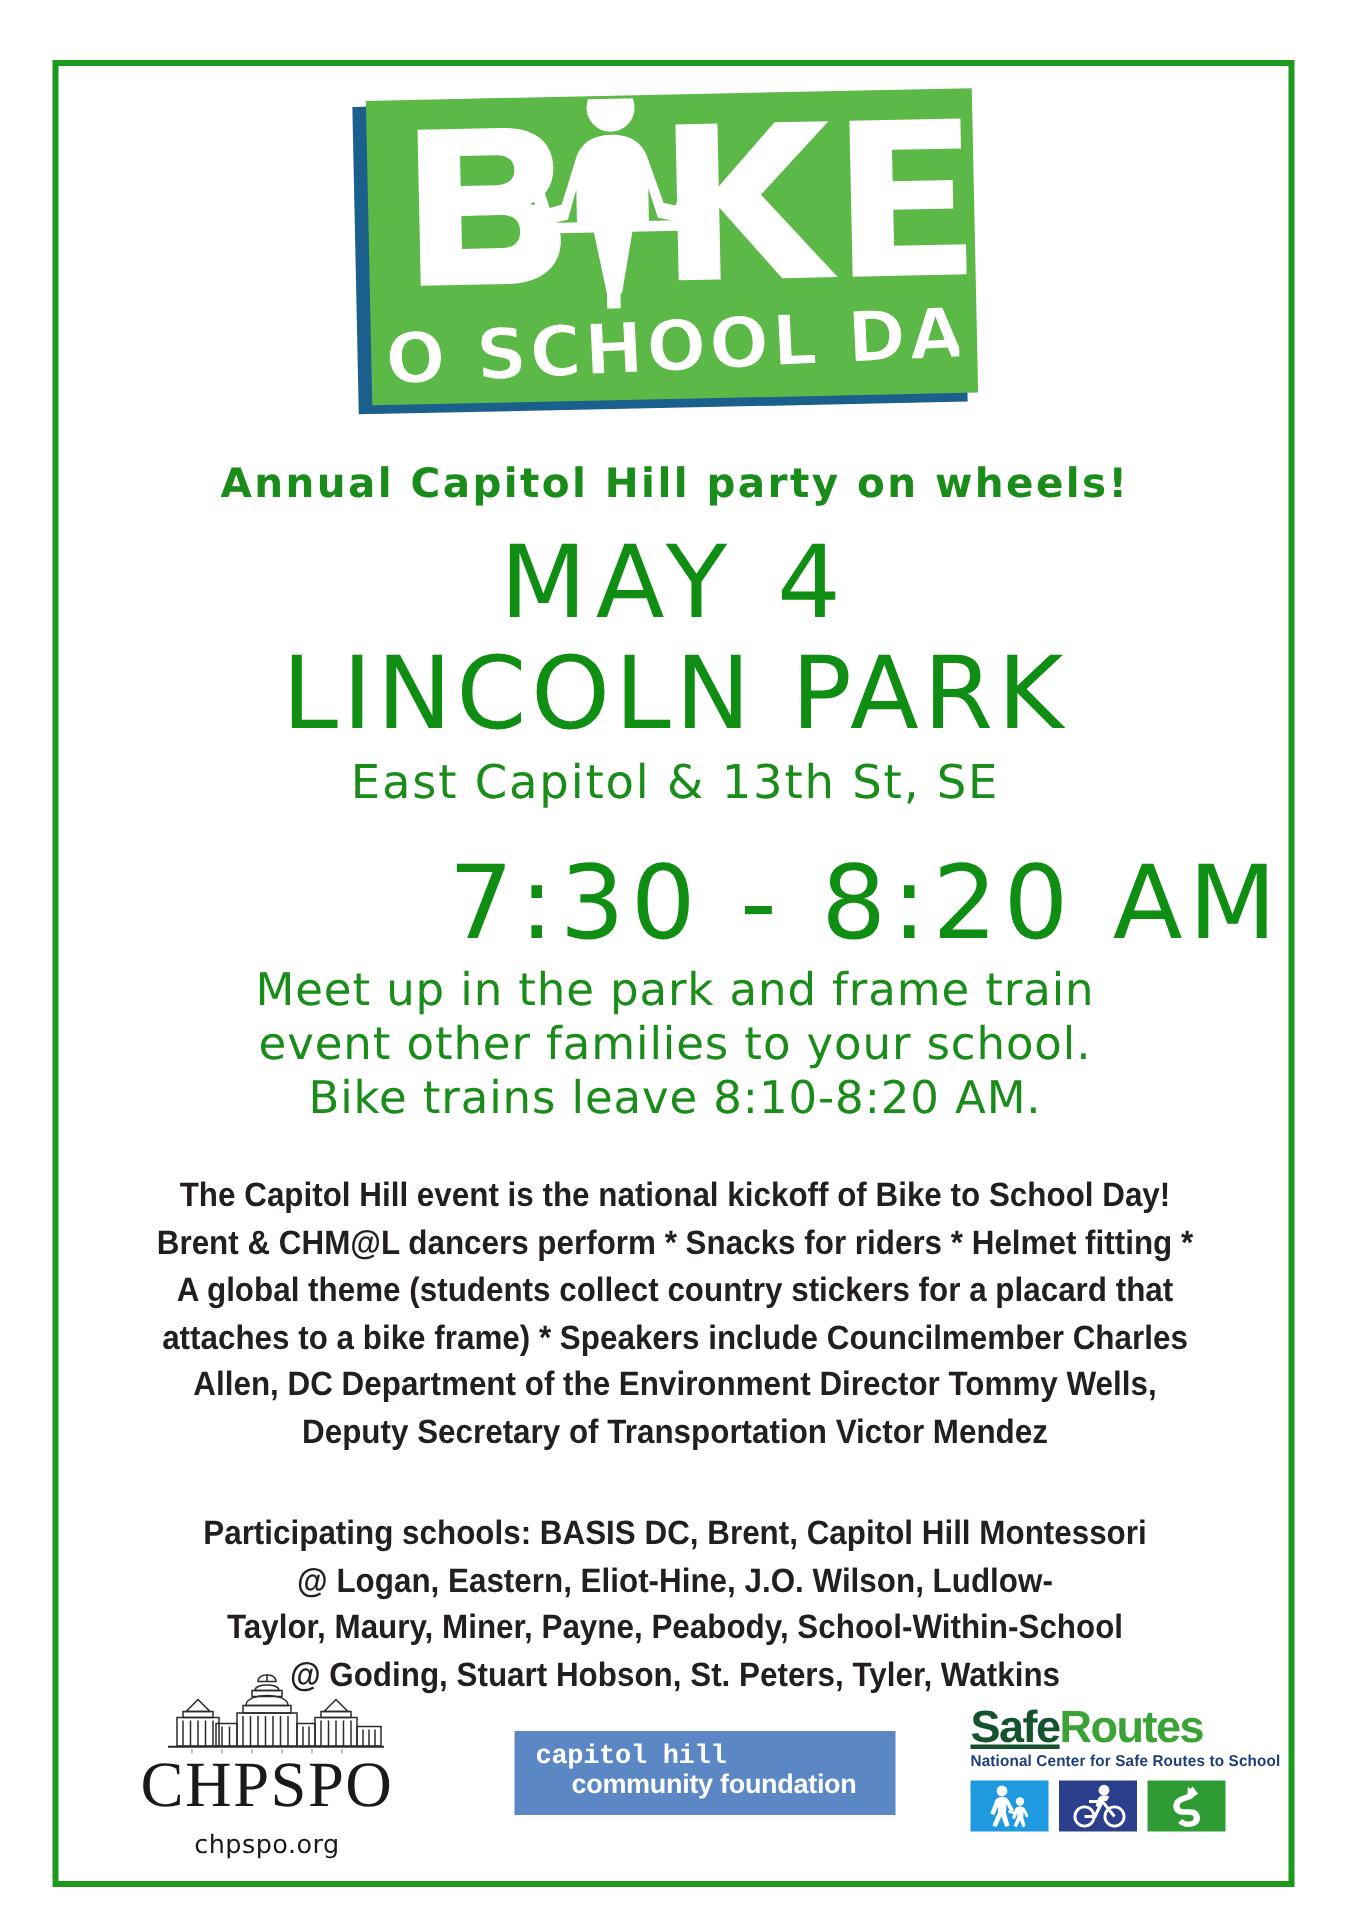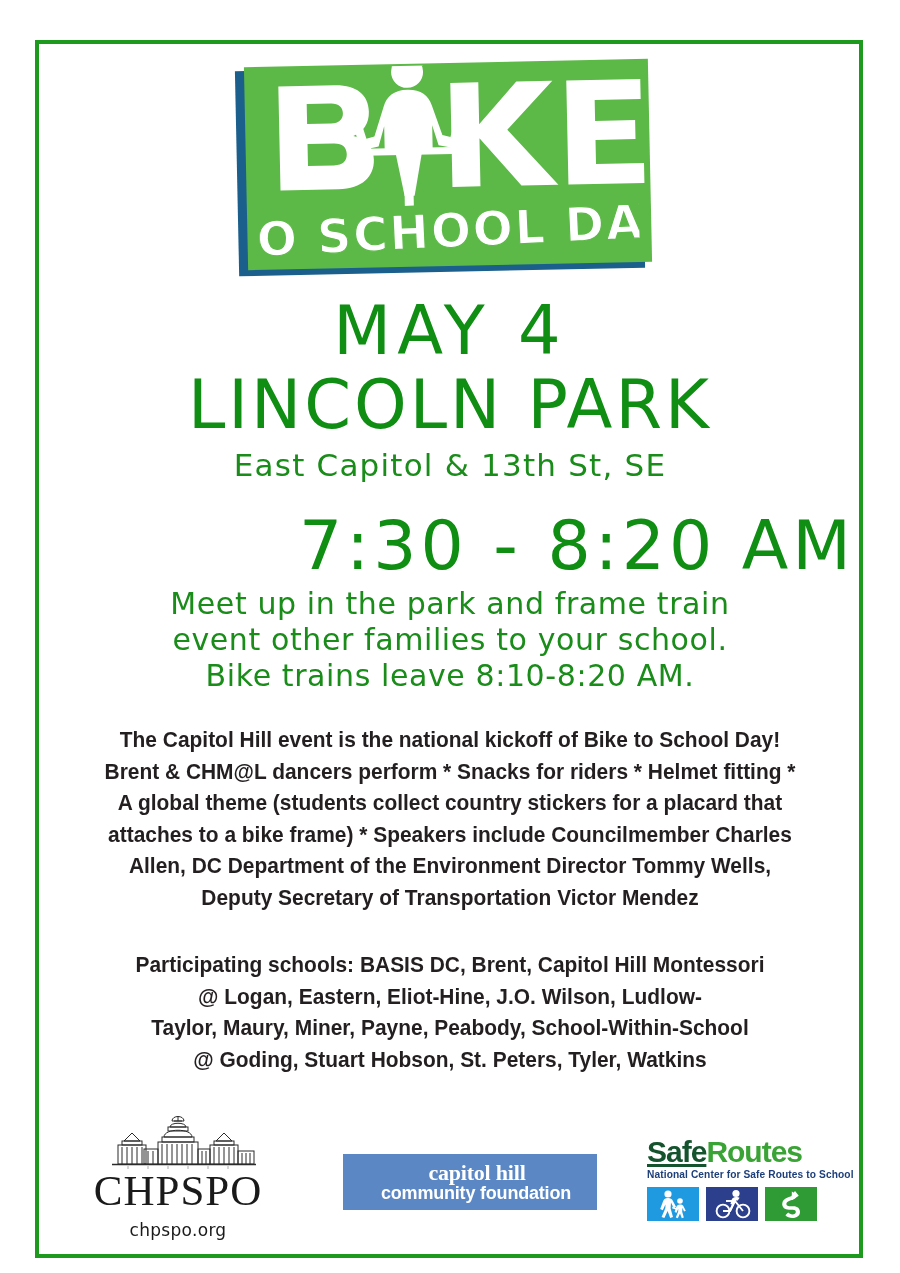--- a/index.html
+++ b/index.html
@@ -217,26 +217,25 @@
     left: 298px;
     bottom: 38px;
     width: 254px;
     height: 56px;
     background: #5b87c5;
     color: #ffffff;
     box-sizing: border-box;
     padding: 8px 0 0 14px;
   }
   .chcf-l1 {
-    font-family: Liberation Serif, serif;
-    font-weight: bold;
-    font-size: 22px;
+    font-family: Liberation Mono, monospace;
+    font-weight: bold;
+    font-size: 18px;
     line-height: 1.0;
     letter-spacing: -0.2px;
-    text-align: center;
   }
   .chcf-l2 {
     font-family: "Liberation Sans", sans-serif;
     font-weight: bold;
     font-size: 18px;
     line-height: 1.05;
     letter-spacing: -0.2px;
     padding-left: 24px;
   }
 
@@ -334,20 +333,21 @@
           <svg width="380" height="62" viewBox="0 0 380 62">
             <g transform="rotate(-1.5 190 31)">
               <text x="190" y="48" text-anchor="middle" font-family="DejaVu Sans, sans-serif" font-size="47" font-weight="bold" letter-spacing="2" fill="#ffffff" stroke="#5cb947" stroke-width="1.2">TO SCHOOL DAY</text>
             </g>
           </svg>
         </div>
 
       </div>
     </div>
 
+    <div class="tagline">Annual Capitol Hill party on wheels!</div>
     <div class="big-date">MAY 4</div>
     <div class="big-place">LINCOLN PARK</div>
     <div class="sub-place">East Capitol &amp; 13th St, SE</div>
     <div class="big-time">7:30 - 8:20 AM</div>
 
     <div class="time-note">
       <div>Meet up in the park and frame train</div>
       <div>event other families to your school.</div>
       <div>Bike trains leave 8:10-8:20 AM.</div>
     </div>

